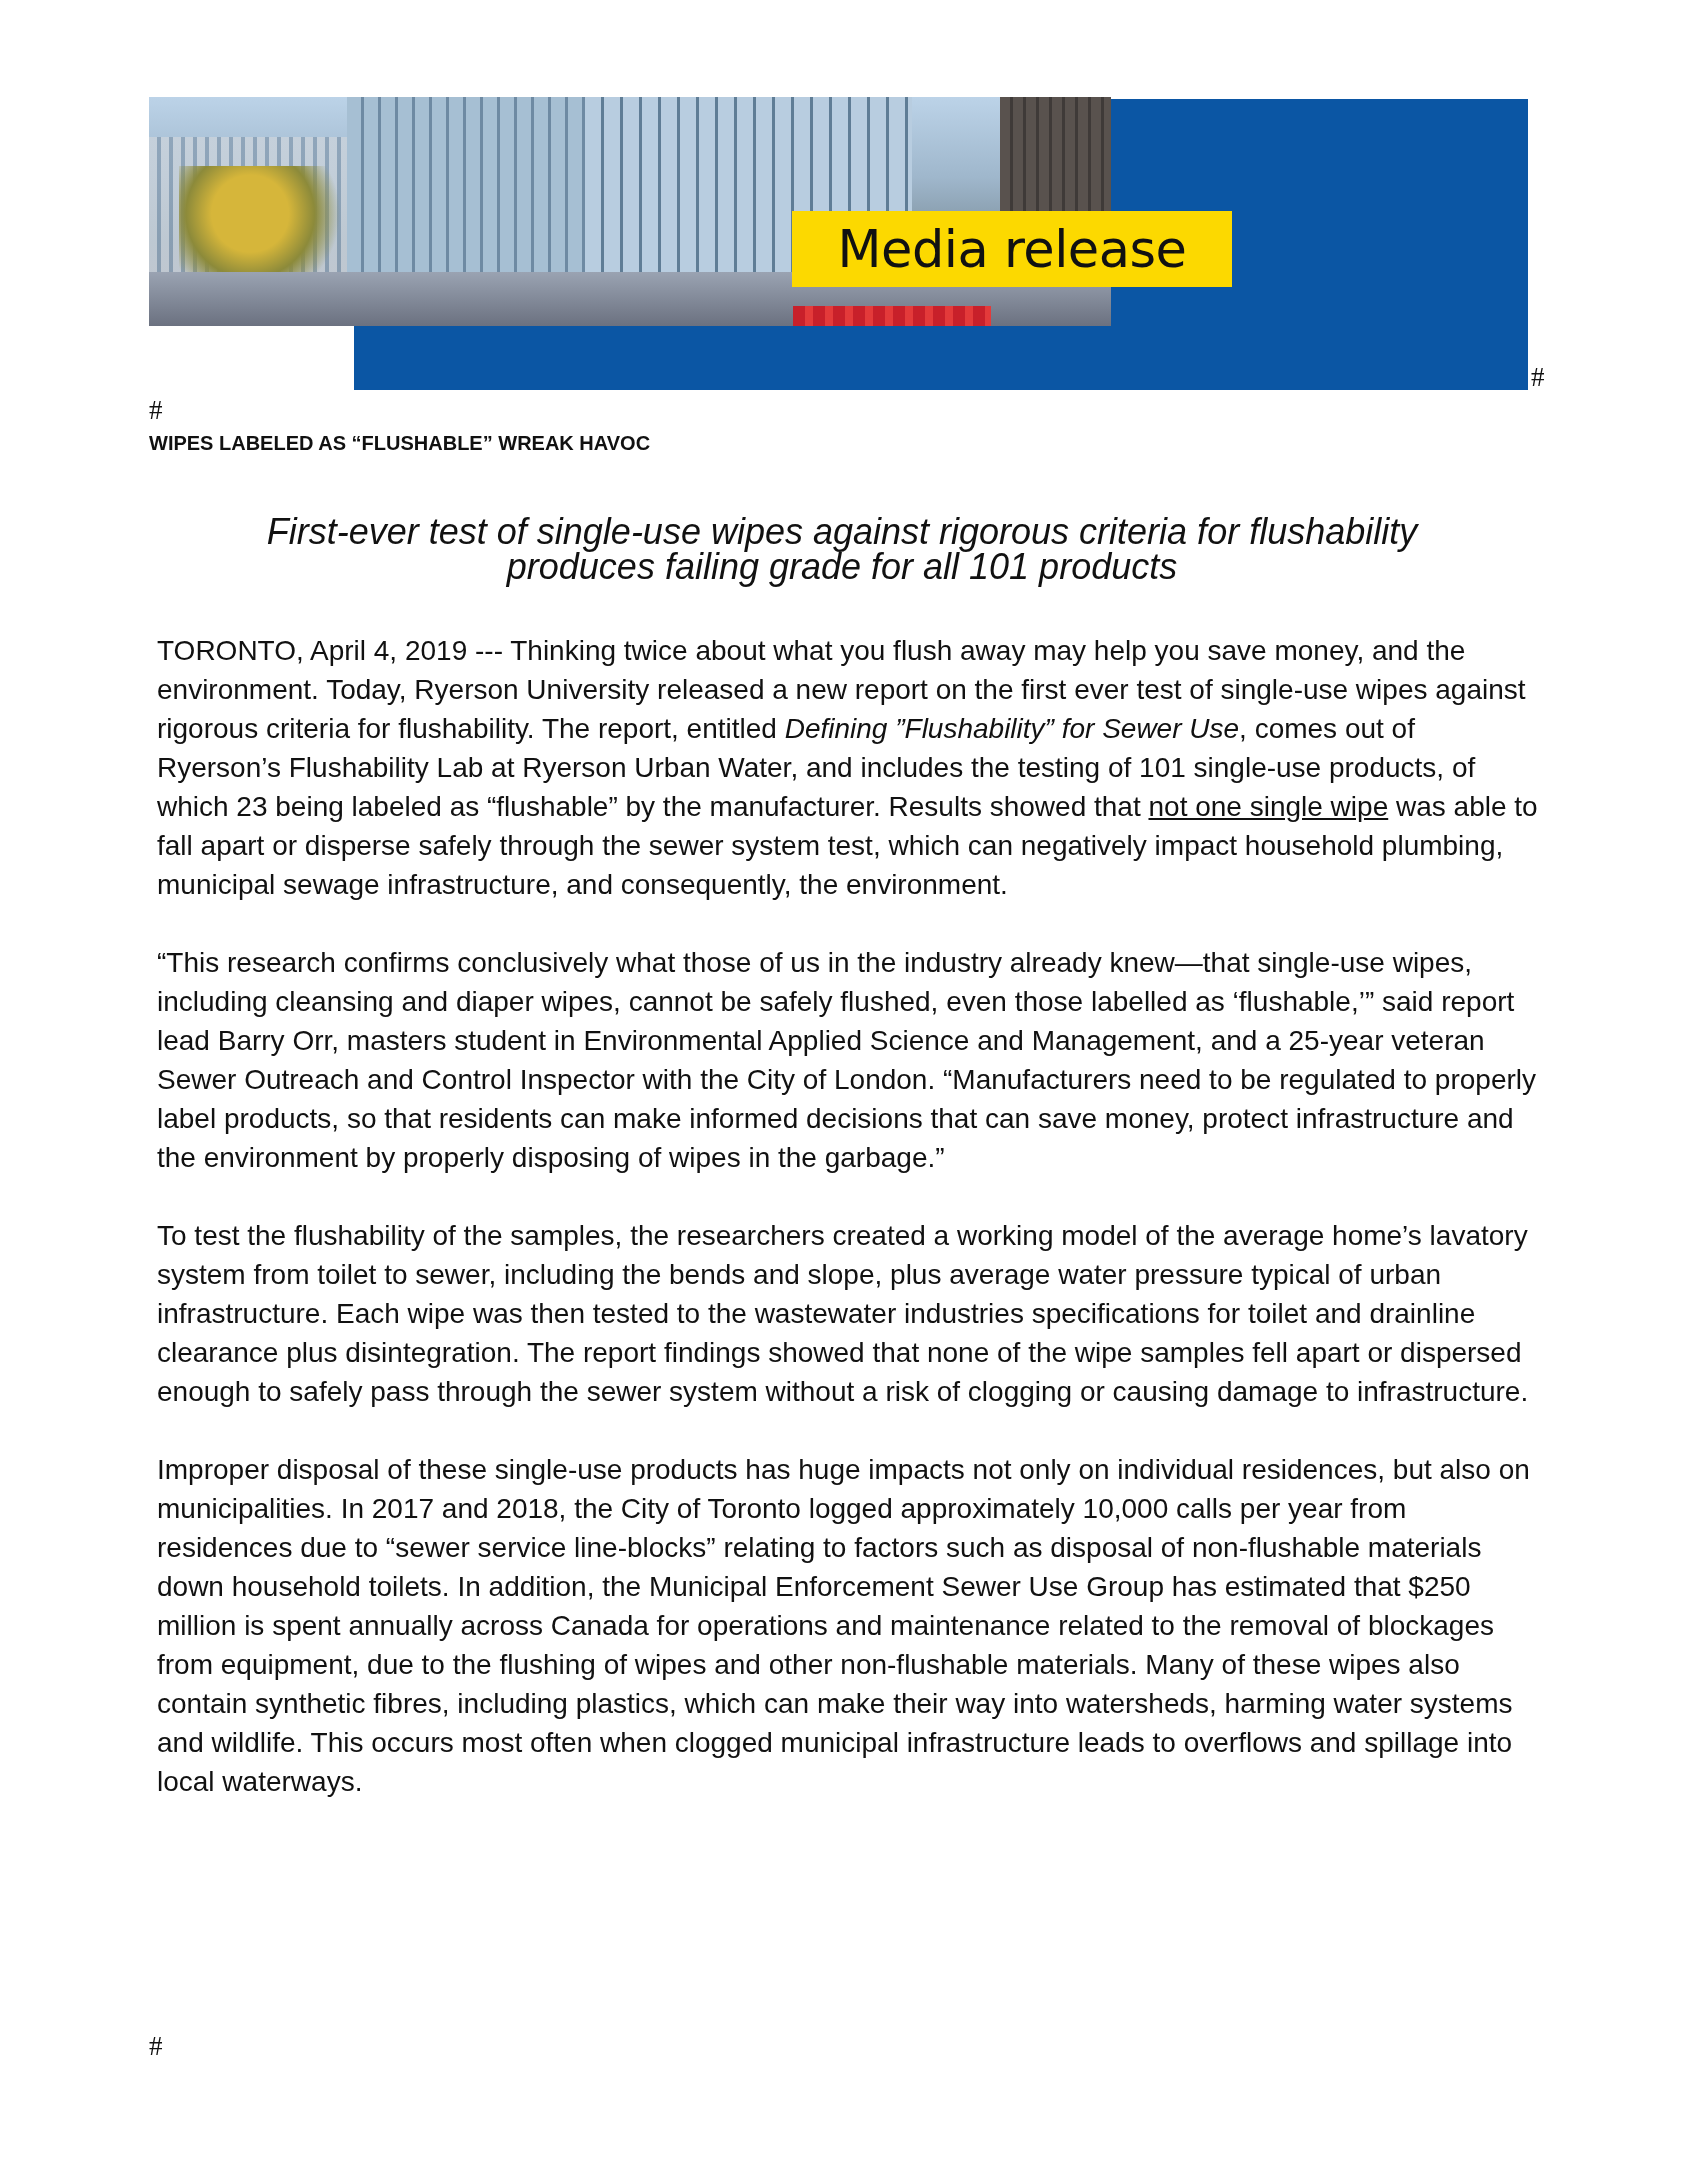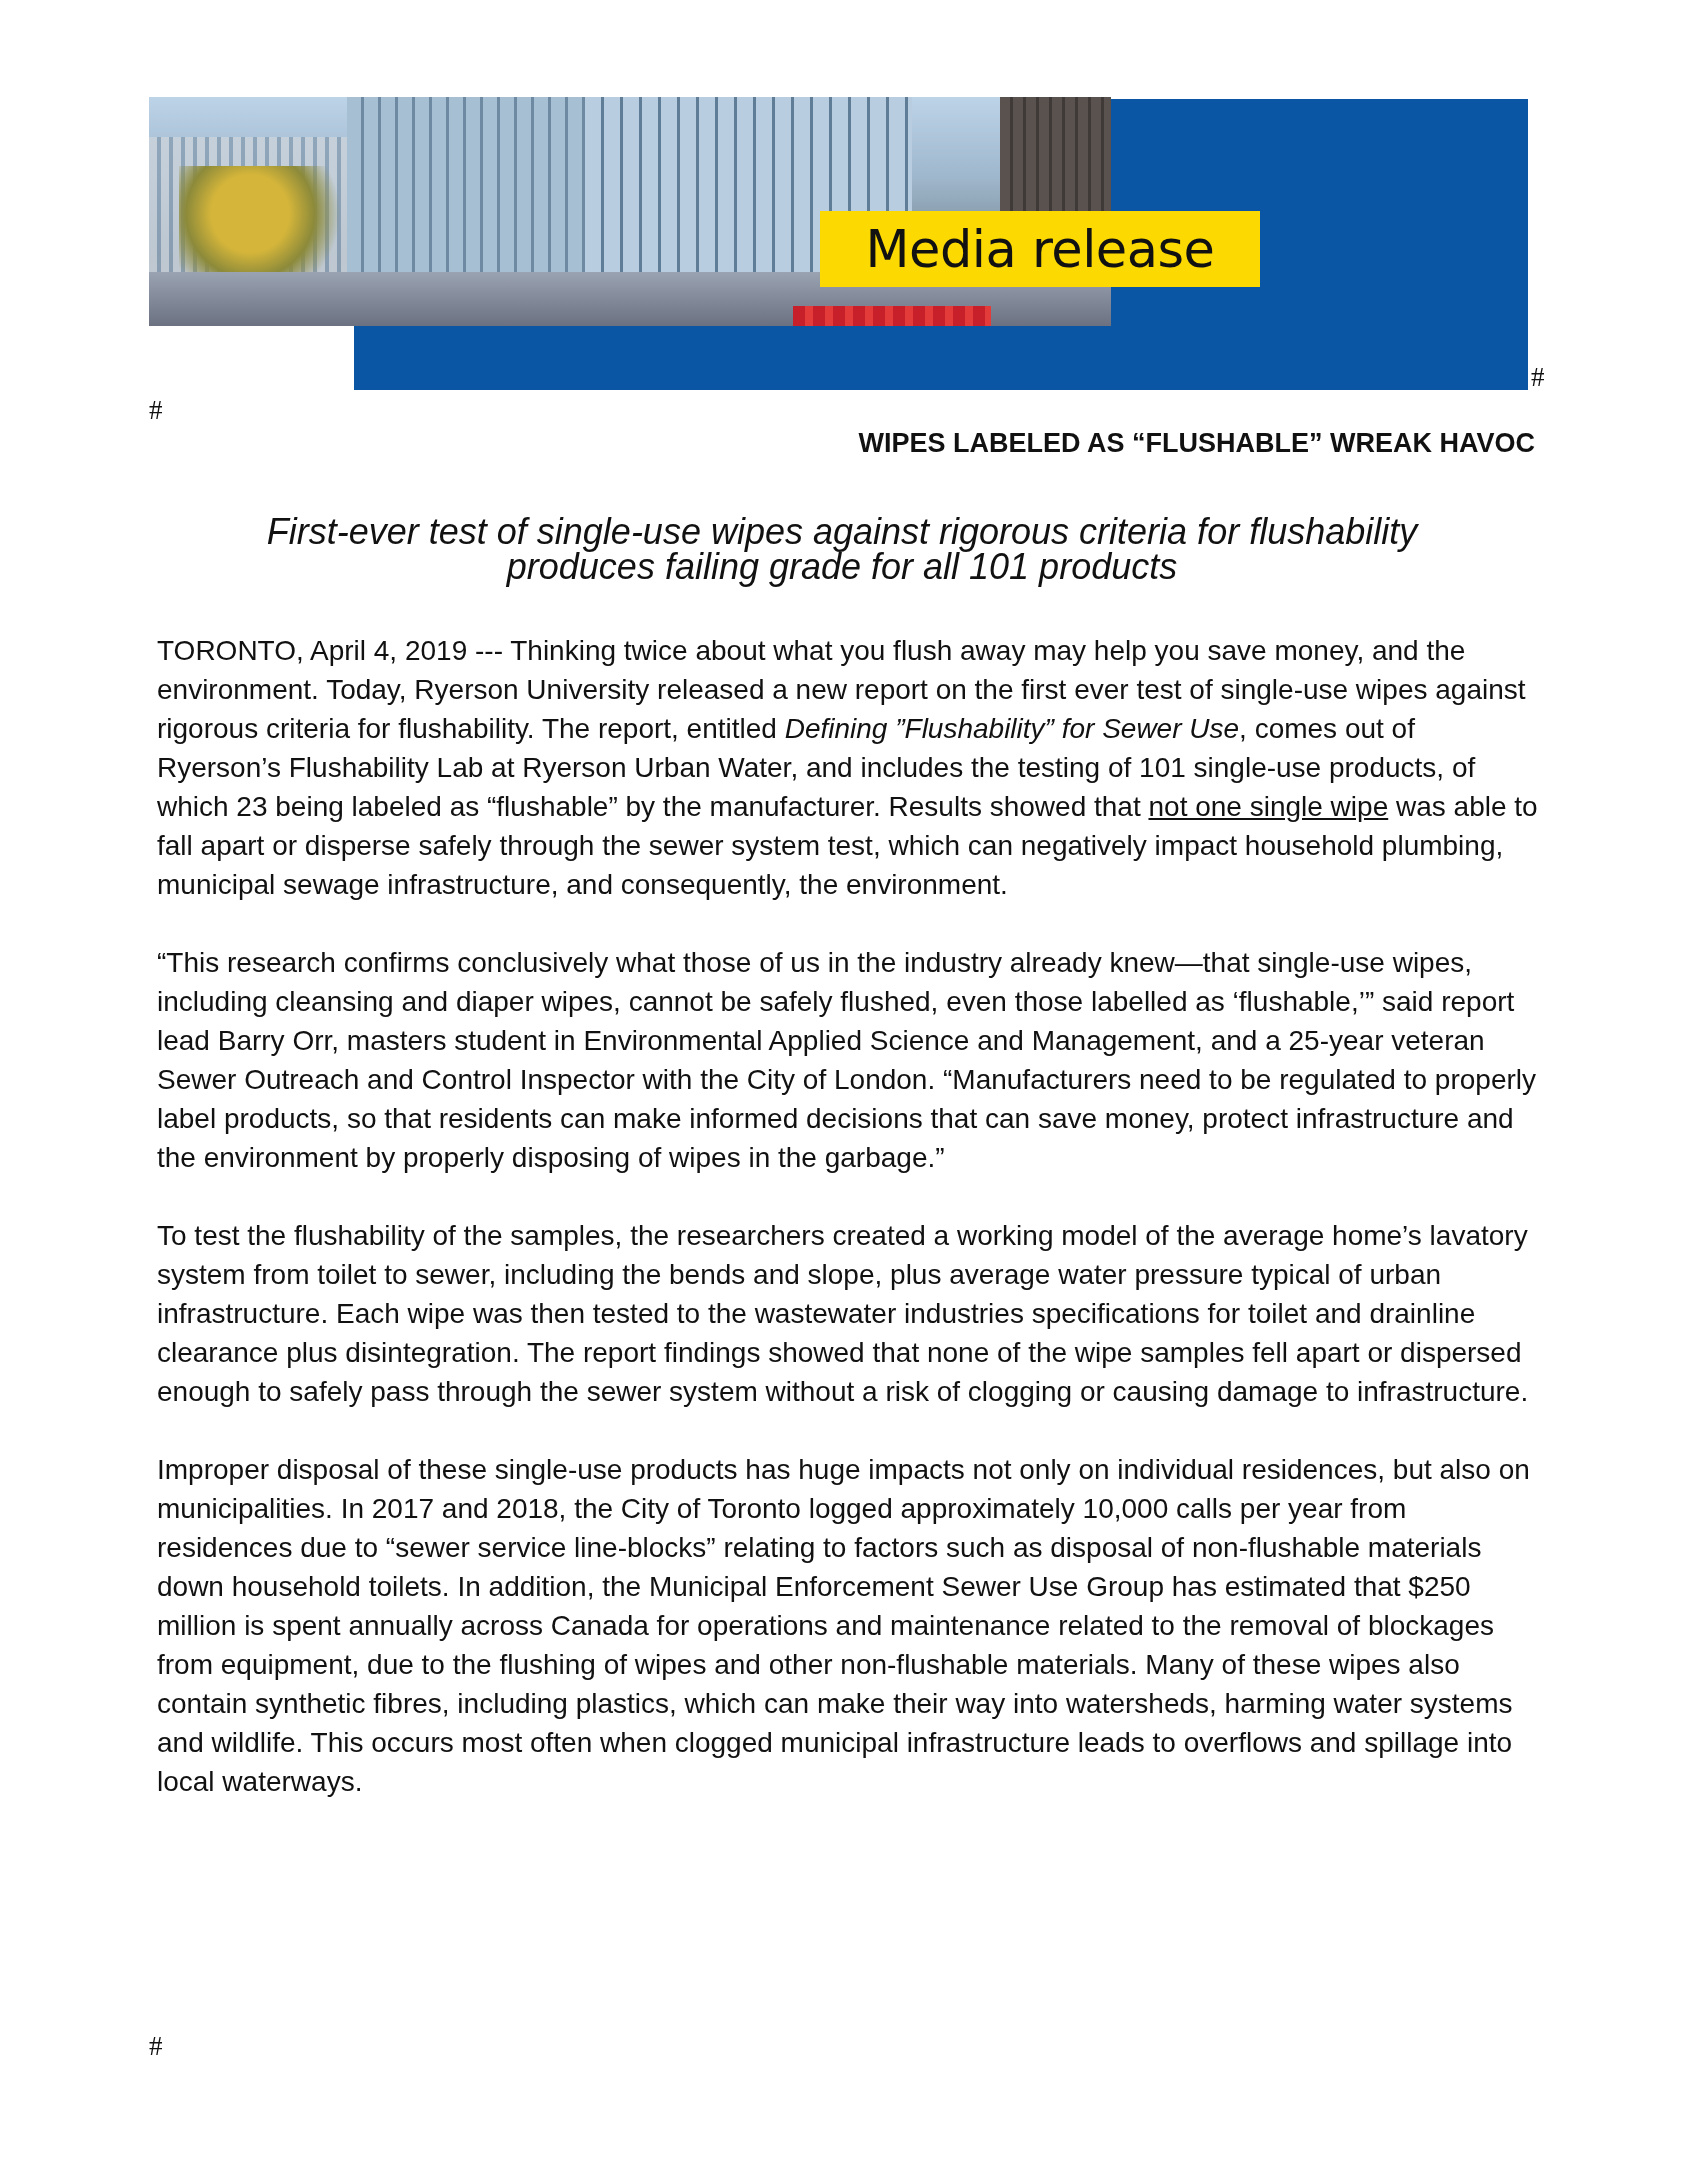--- a/index.html
+++ b/index.html
@@ -16,26 +16,26 @@
   .photo .bldg3 { position: absolute; left: 436px; top: 0; width: 327px; height: 208px;
                   background: repeating-linear-gradient(90deg, #b8cde0 0 16px, #5f7d96 16px 19px); }
   .photo .bldg4 { position: absolute; left: 851px; top: 0; width: 111px; height: 229px;
                   background: repeating-linear-gradient(90deg, #59524e 0 10px, #3f3a38 10px 13px); }
   .photo .trees { position: absolute; left: 30px; top: 69px; width: 178px; height: 119px;
                   background: radial-gradient(circle at 40% 40%, #d6b63a 0 30%, #8c8a3a 50%, transparent 70%); }
   .photo .plaza { position: absolute; left: 0; bottom: 0; width: 100%; height: 54px;
                   background: linear-gradient(180deg, #9aa3b2, #6b7180); }
   .photo .flowers { position: absolute; left: 644px; bottom: 0; width: 198px; height: 20px;
                     background: repeating-linear-gradient(90deg, #c8202a 0 12px, #e33a3a 12px 20px); }
-  .media-box { position: absolute; left: 820px; top: 211px; width: 440px; height: 76px; background: #fcd900;
+  .media-box { position: absolute; left: 792px; top: 211px; width: 440px; height: 76px; background: #fcd900;
                display: flex; align-items: center; justify-content: center; }
   .media-text { font-family: "DejaVu Sans", sans-serif; font-size: 51px; font-weight: 500; color: #111; letter-spacing: -0.5px; }
   .hash { position: absolute; font-family: "Liberation Serif", serif; font-size: 27px; color: #111; }
-  .title { position: absolute; left: 149px; top: 426px; width: 1386px; text-align: right;
-           font-weight: bold; font-size: 27px; line-height: 35px; }
+  .title { position: absolute; left: 149px; top: 426px; width: 1386px; text-align: left;
+           font-weight: bold; font-size: 20px; line-height: 35px; }
   .subtitle { position: absolute; left: 149px; top: 514px; width: 1386px; text-align: center;
               font-style: italic; font-size: 36px; line-height: 35px; }
   .body { position: absolute; left: 149px; top: 631px; width: 1396px; font-size: 28px; line-height: 39px; }
   .body p { margin: 0 0 39px 8px; }
   .u { text-decoration: underline; }
 </style>
 </head>
 <body>
 
 <div class="banner">

